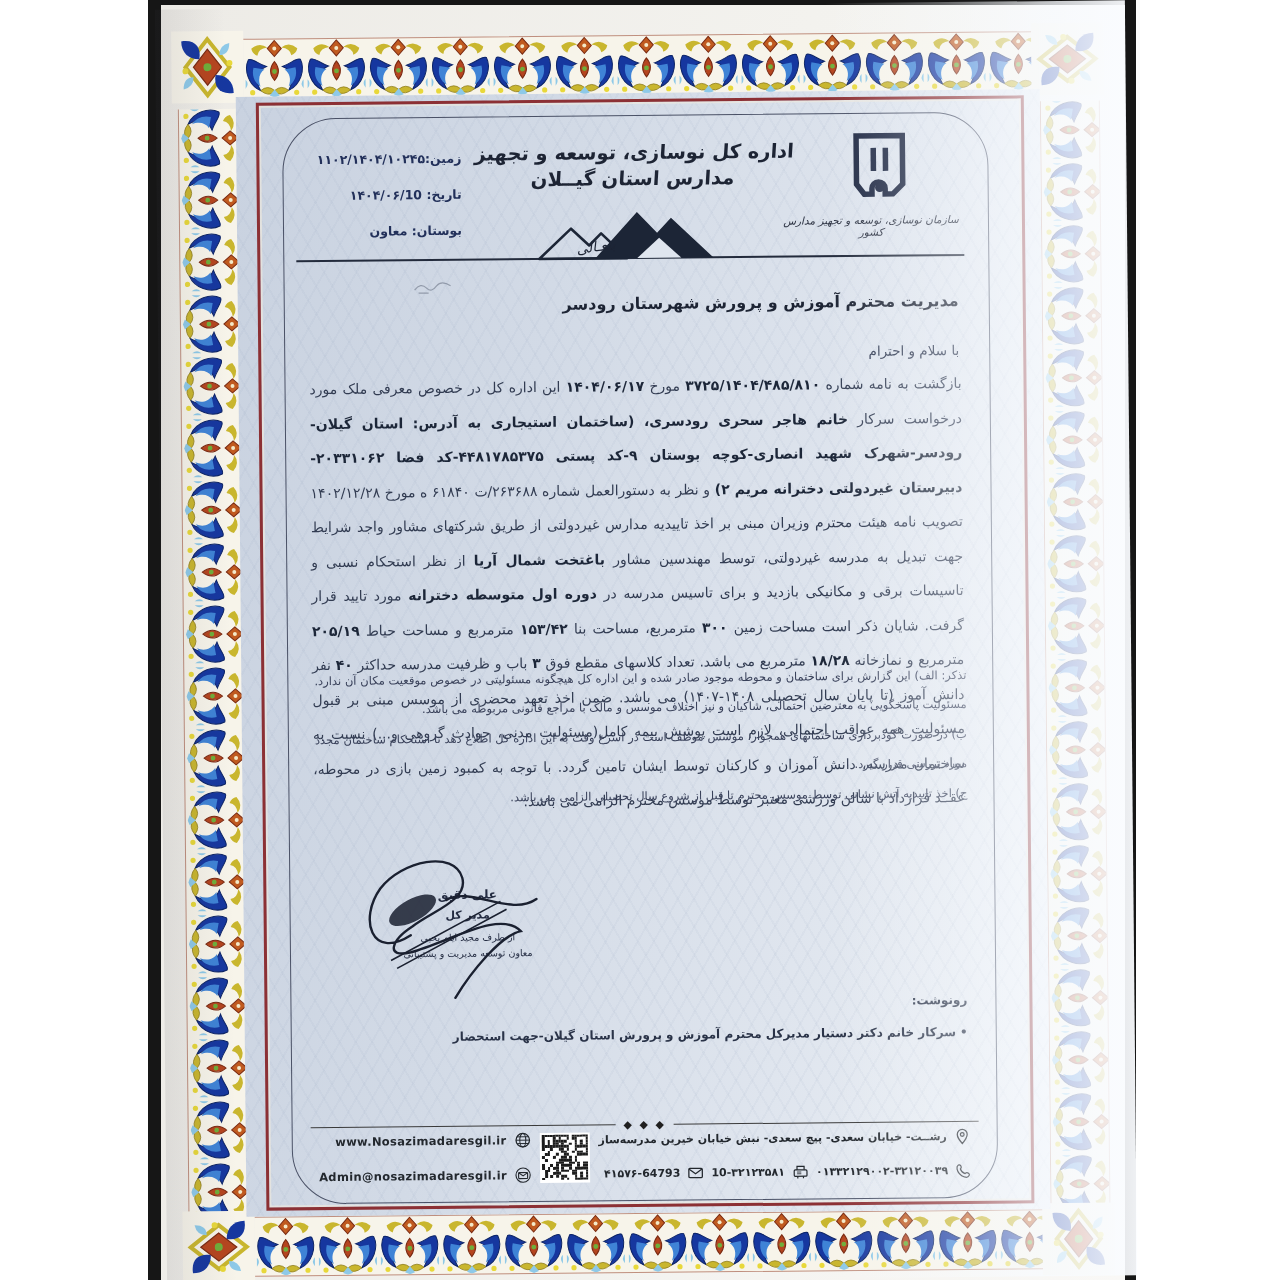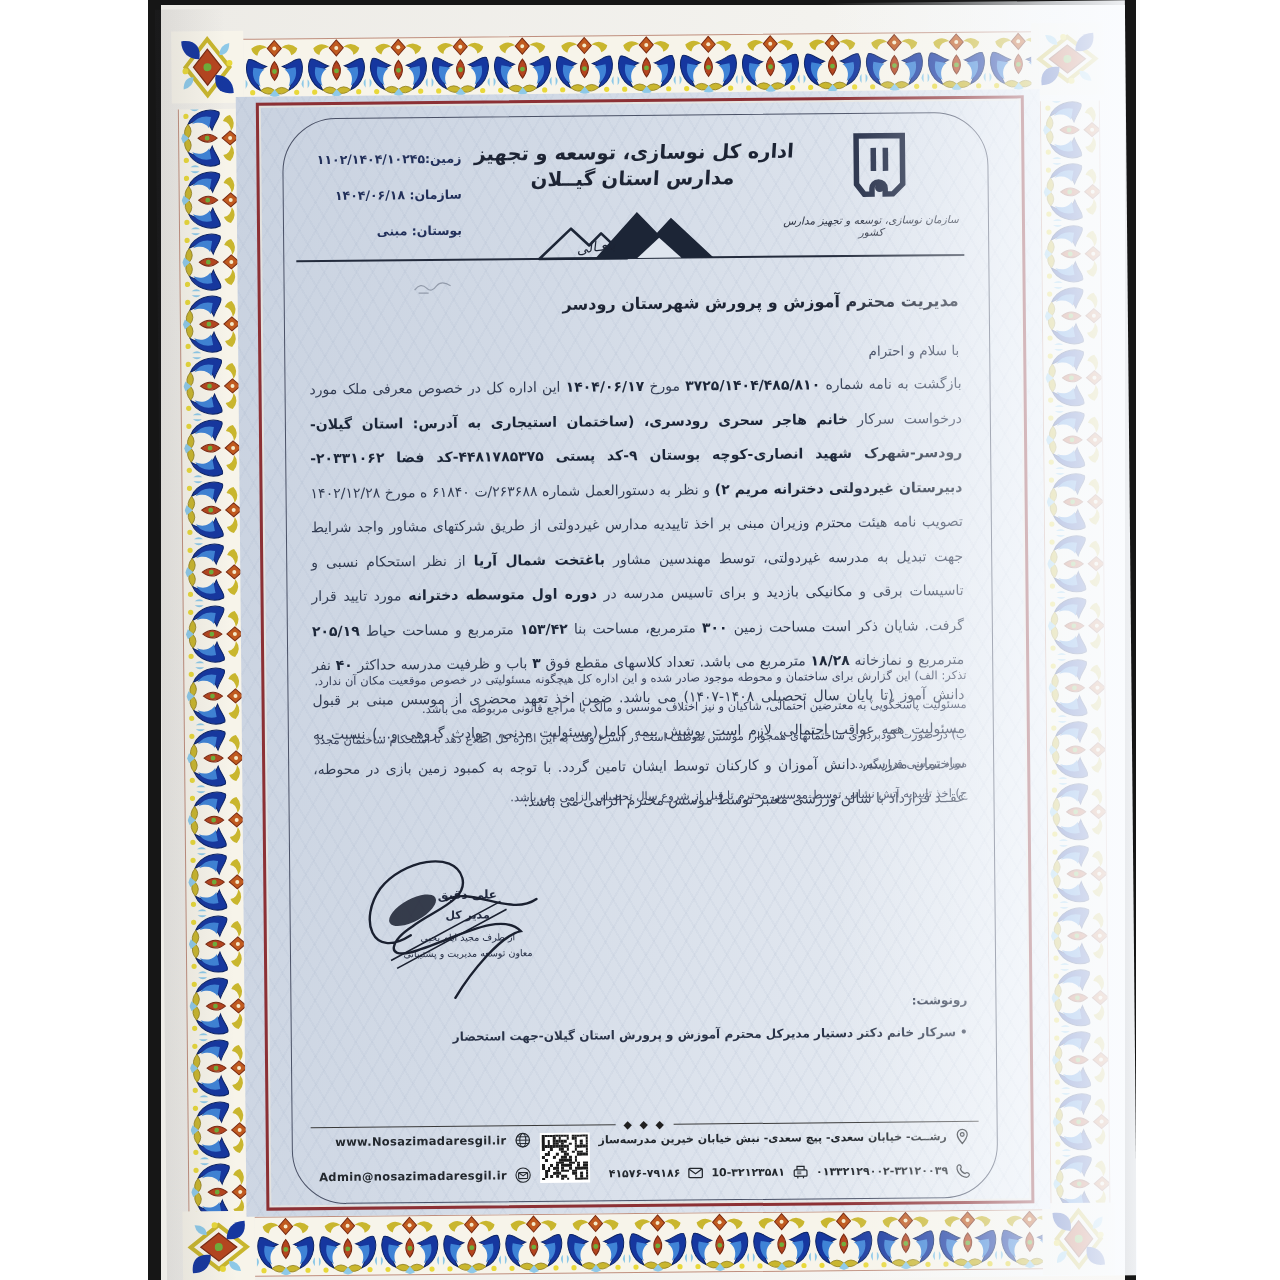--- a/index.html
+++ b/index.html
@@ -1262,22 +1262,22 @@
             <circle cx="58" cy="32" r="3" fill="#e8d83a"></circle>
           </svg></div>
 
       <div class="paper"></div>
       <div class="maroon-rule"></div>
 
       <div class="letter">
 
         <div class="abs meta">
           <div class="row"><span>زمین:</span><span>۱۱۰۲/۱۴۰۴/۱۰۲۴۵</span></div>
-          <div class="row"><span>سازمان:</span> <span>۱۴۰۴/۰۶/۱۸</span></div>
-          <div class="row"><span>بوستان:</span> <span>مبنی</span></div>
+          <div class="row"><span>تاریخ:</span> <span>۱۴۰۴/۰۶/10</span></div>
+          <div class="row"><span>بوستان:</span> <span>معاون</span></div>
         </div>
 
         <div class="abs org-title">اداره کل نوسازی، توسعه و تجهیز مدارس استان گیــلان</div>
 
         <div class="abs emblem">
           <svg viewBox="0 0 60 66" width="66" height="74">
             <path d="M9,3 h42 v44 l-9,9 h-7 v-5 a5,5 0 1 0 -12,0 v5 h-7 l-7,-9 Z" fill="none" stroke="#1d2742" stroke-width="5" stroke-linejoin="miter"></path>
             <rect x="22" y="14" width="5" height="21" fill="#1d2742"></rect>
             <rect x="33" y="14" width="5" height="21" fill="#1d2742"></rect>
             <circle cx="30" cy="50" r="4.2" fill="#1d2742"></circle>
@@ -1361,21 +1361,21 @@
                     <path d="M7,12 h6 M7,14.5 h6" stroke="#23282e" stroke-width="1.2"></path>
                   </svg>
               </span>
               <span class="num">10-۳۲۱۲۳۵۸۱</span>
               <span class="icon">
                 <svg viewBox="0 0 24 24" width="17" height="17">
                     <rect x="2.5" y="5.5" width="19" height="13" rx="1.5" fill="none" stroke="#23282e" stroke-width="1.8"></rect>
                     <path d="M3,6.5 L12,13 L21,6.5" fill="none" stroke="#23282e" stroke-width="1.8"></path>
                   </svg>
               </span>
-              <span class="num">۴۱۵۷۶-۷۹۱۸۶</span>
+              <span class="num">۴۱۵۷۶-64793</span>
             </div>
           </div>
 
           <div class="qr">
               <i></i>
               <i></i>
               <i></i>
               <i></i>
               <i></i>
               <i></i>

